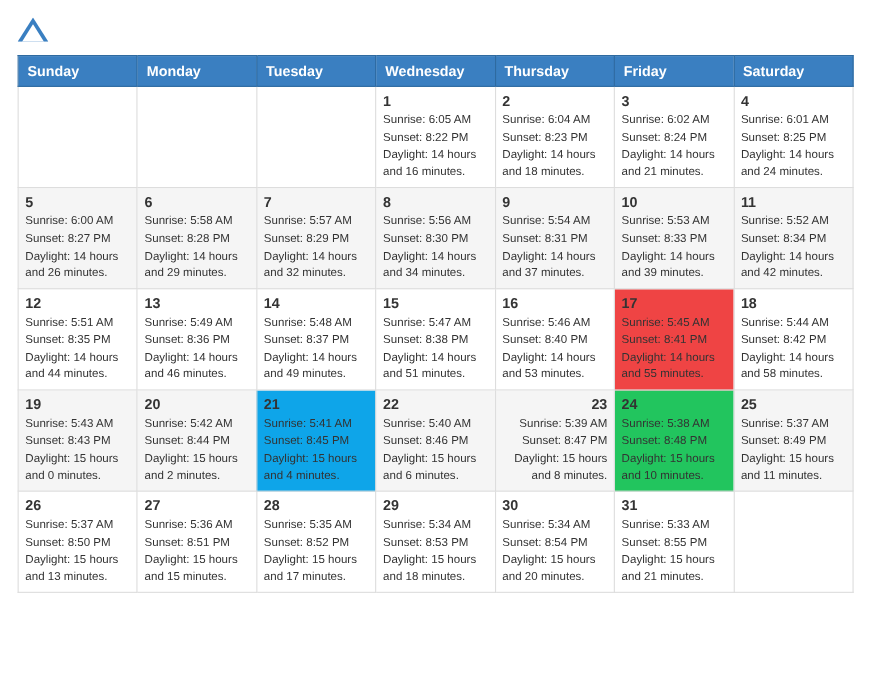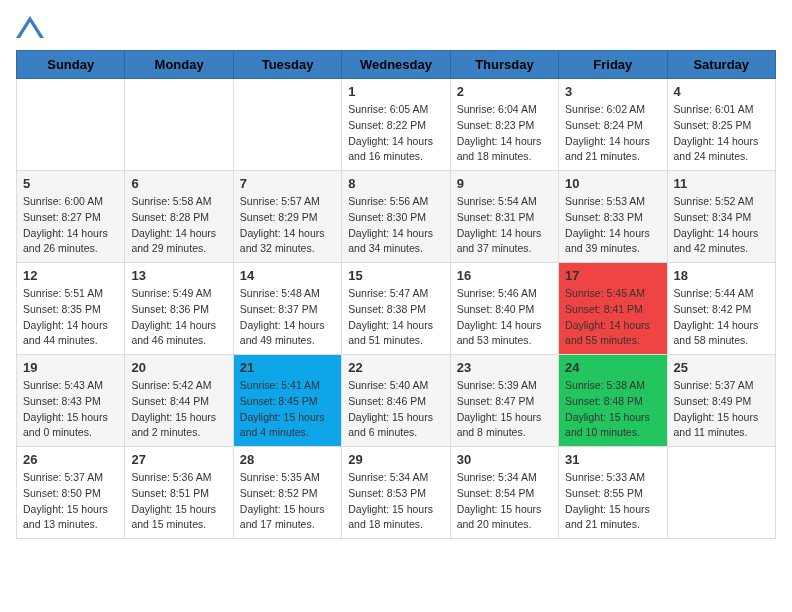--- a/index.html
+++ b/index.html
@@ -30,22 +30,22 @@
     .title-block { text-align: right; }
     .month-title { font-size: 36px; font-weight: bold; color: #333; }
     .location-title { font-size: 16px; color: #555; }
     .calendar {
       width: 100%;
       border-collapse: collapse;
       border: 1px solid #ccc;
     }
     .calendar th {
       background-color: #3a7fc1;
-      color: #000000;
-      text-align: center;
+      color: #ffffff;
+      text-align: left;
       padding: 6px 8px;
       font-size: 13px;
       border: 1px solid #2e6aa0;
     }
     .calendar td {
       vertical-align: top;
       padding: 5px 6px;
       border: 1px solid #ddd;
       width: calc(100% / 7);
       min-height: 80px;
@@ -187,21 +187,21 @@
           <div class="day-info"><span>Sunrise: 5:42 AM</span><br><span>Sunset: 8:44 PM</span><br><span>Daylight: 15 hours</span><br><span>and 2 minutes.</span></div>
         </td>
         <td style="background: #0ea5e9;">
           <span class="day-num">21</span>
           <div class="day-info"><span>Sunrise: 5:41 AM</span><br><span>Sunset: 8:45 PM</span><br><span>Daylight: 15 hours</span><br><span>and 4 minutes.</span></div>
         </td>
         <td style="background: rgb(245, 245, 245);">
           <span class="day-num">22</span>
           <div class="day-info"><span>Sunrise: 5:40 AM</span><br><span>Sunset: 8:46 PM</span><br><span>Daylight: 15 hours</span><br><span>and 6 minutes.</span></div>
         </td>
-        <td style="background: rgb(245, 245, 245);">
+        <td style="background: rgb(245, 245, 245); text-align: right;">
           <span class="day-num">23</span>
           <div class="day-info"><span>Sunrise: 5:39 AM</span><br><span>Sunset: 8:47 PM</span><br><span>Daylight: 15 hours</span><br><span>and 8 minutes.</span></div>
         </td>
         <td style="background: #22c55e;">
           <span class="day-num">24</span>
           <div class="day-info"><span>Sunrise: 5:38 AM</span><br><span>Sunset: 8:48 PM</span><br><span>Daylight: 15 hours</span><br><span>and 10 minutes.</span></div>
         </td>
         <td style="background: rgb(245, 245, 245);">
           <span class="day-num">25</span>
           <div class="day-info"><span>Sunrise: 5:37 AM</span><br><span>Sunset: 8:49 PM</span><br><span>Daylight: 15 hours</span><br><span>and 11 minutes.</span></div>

